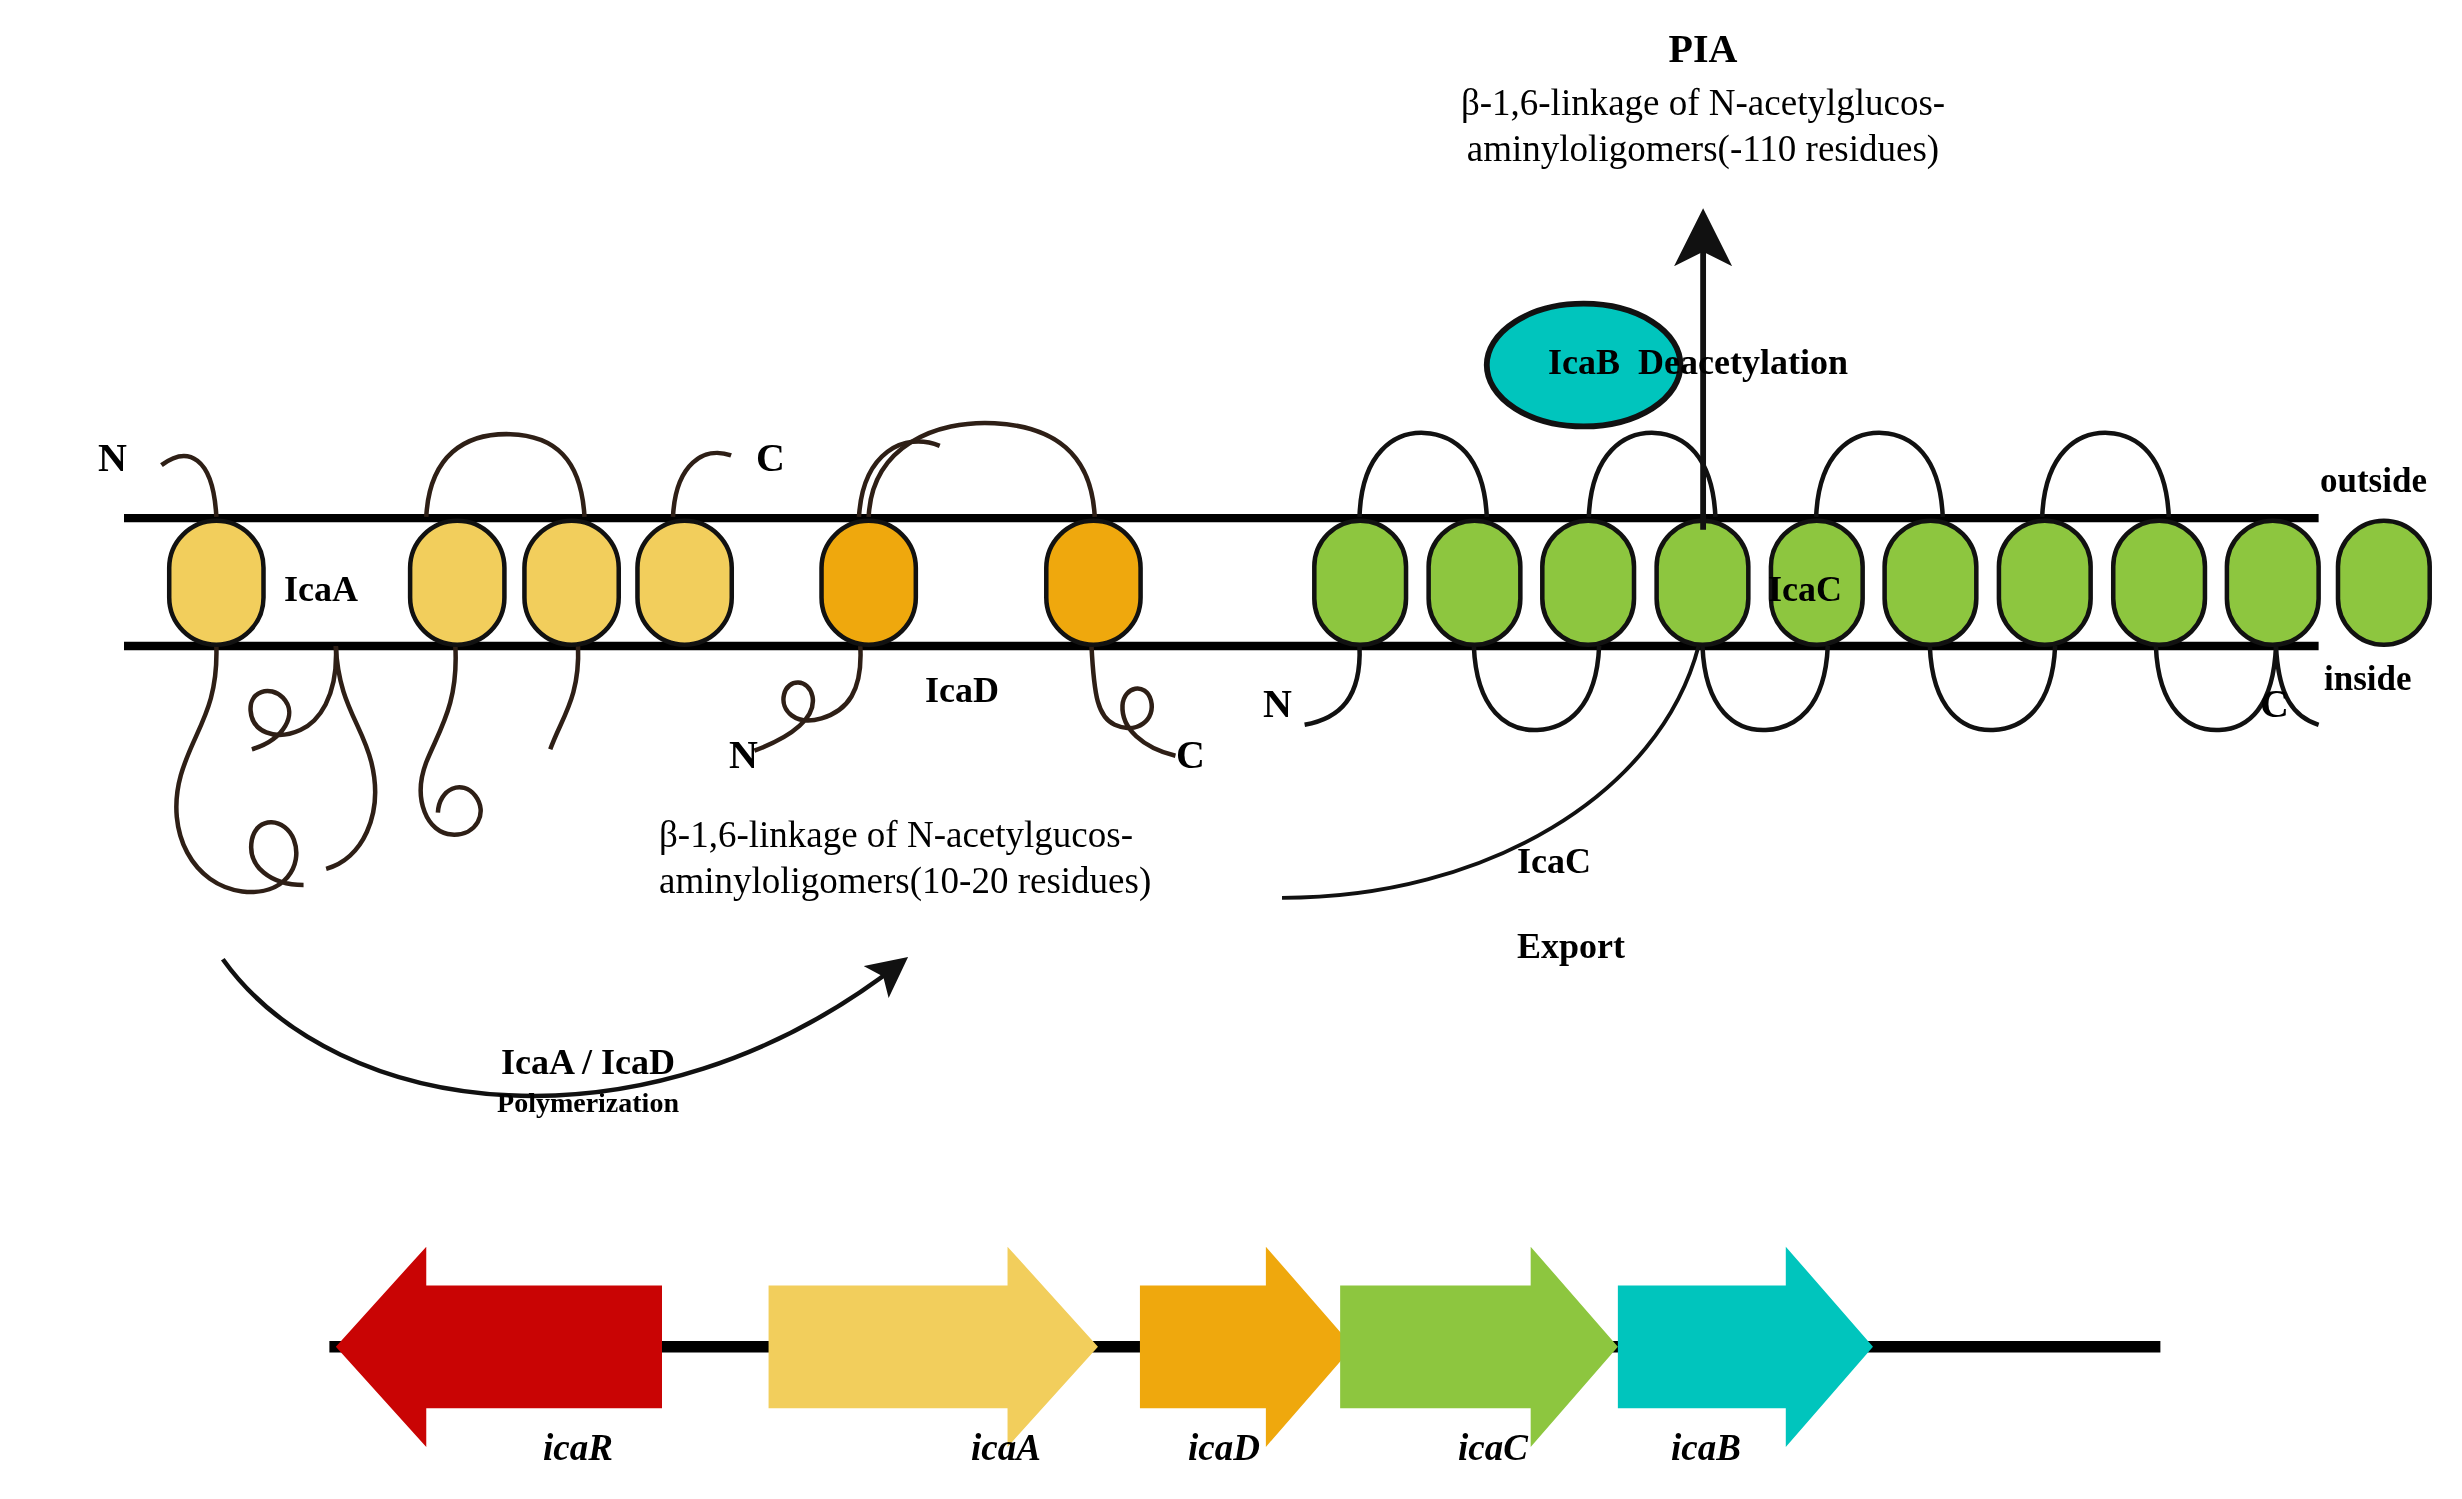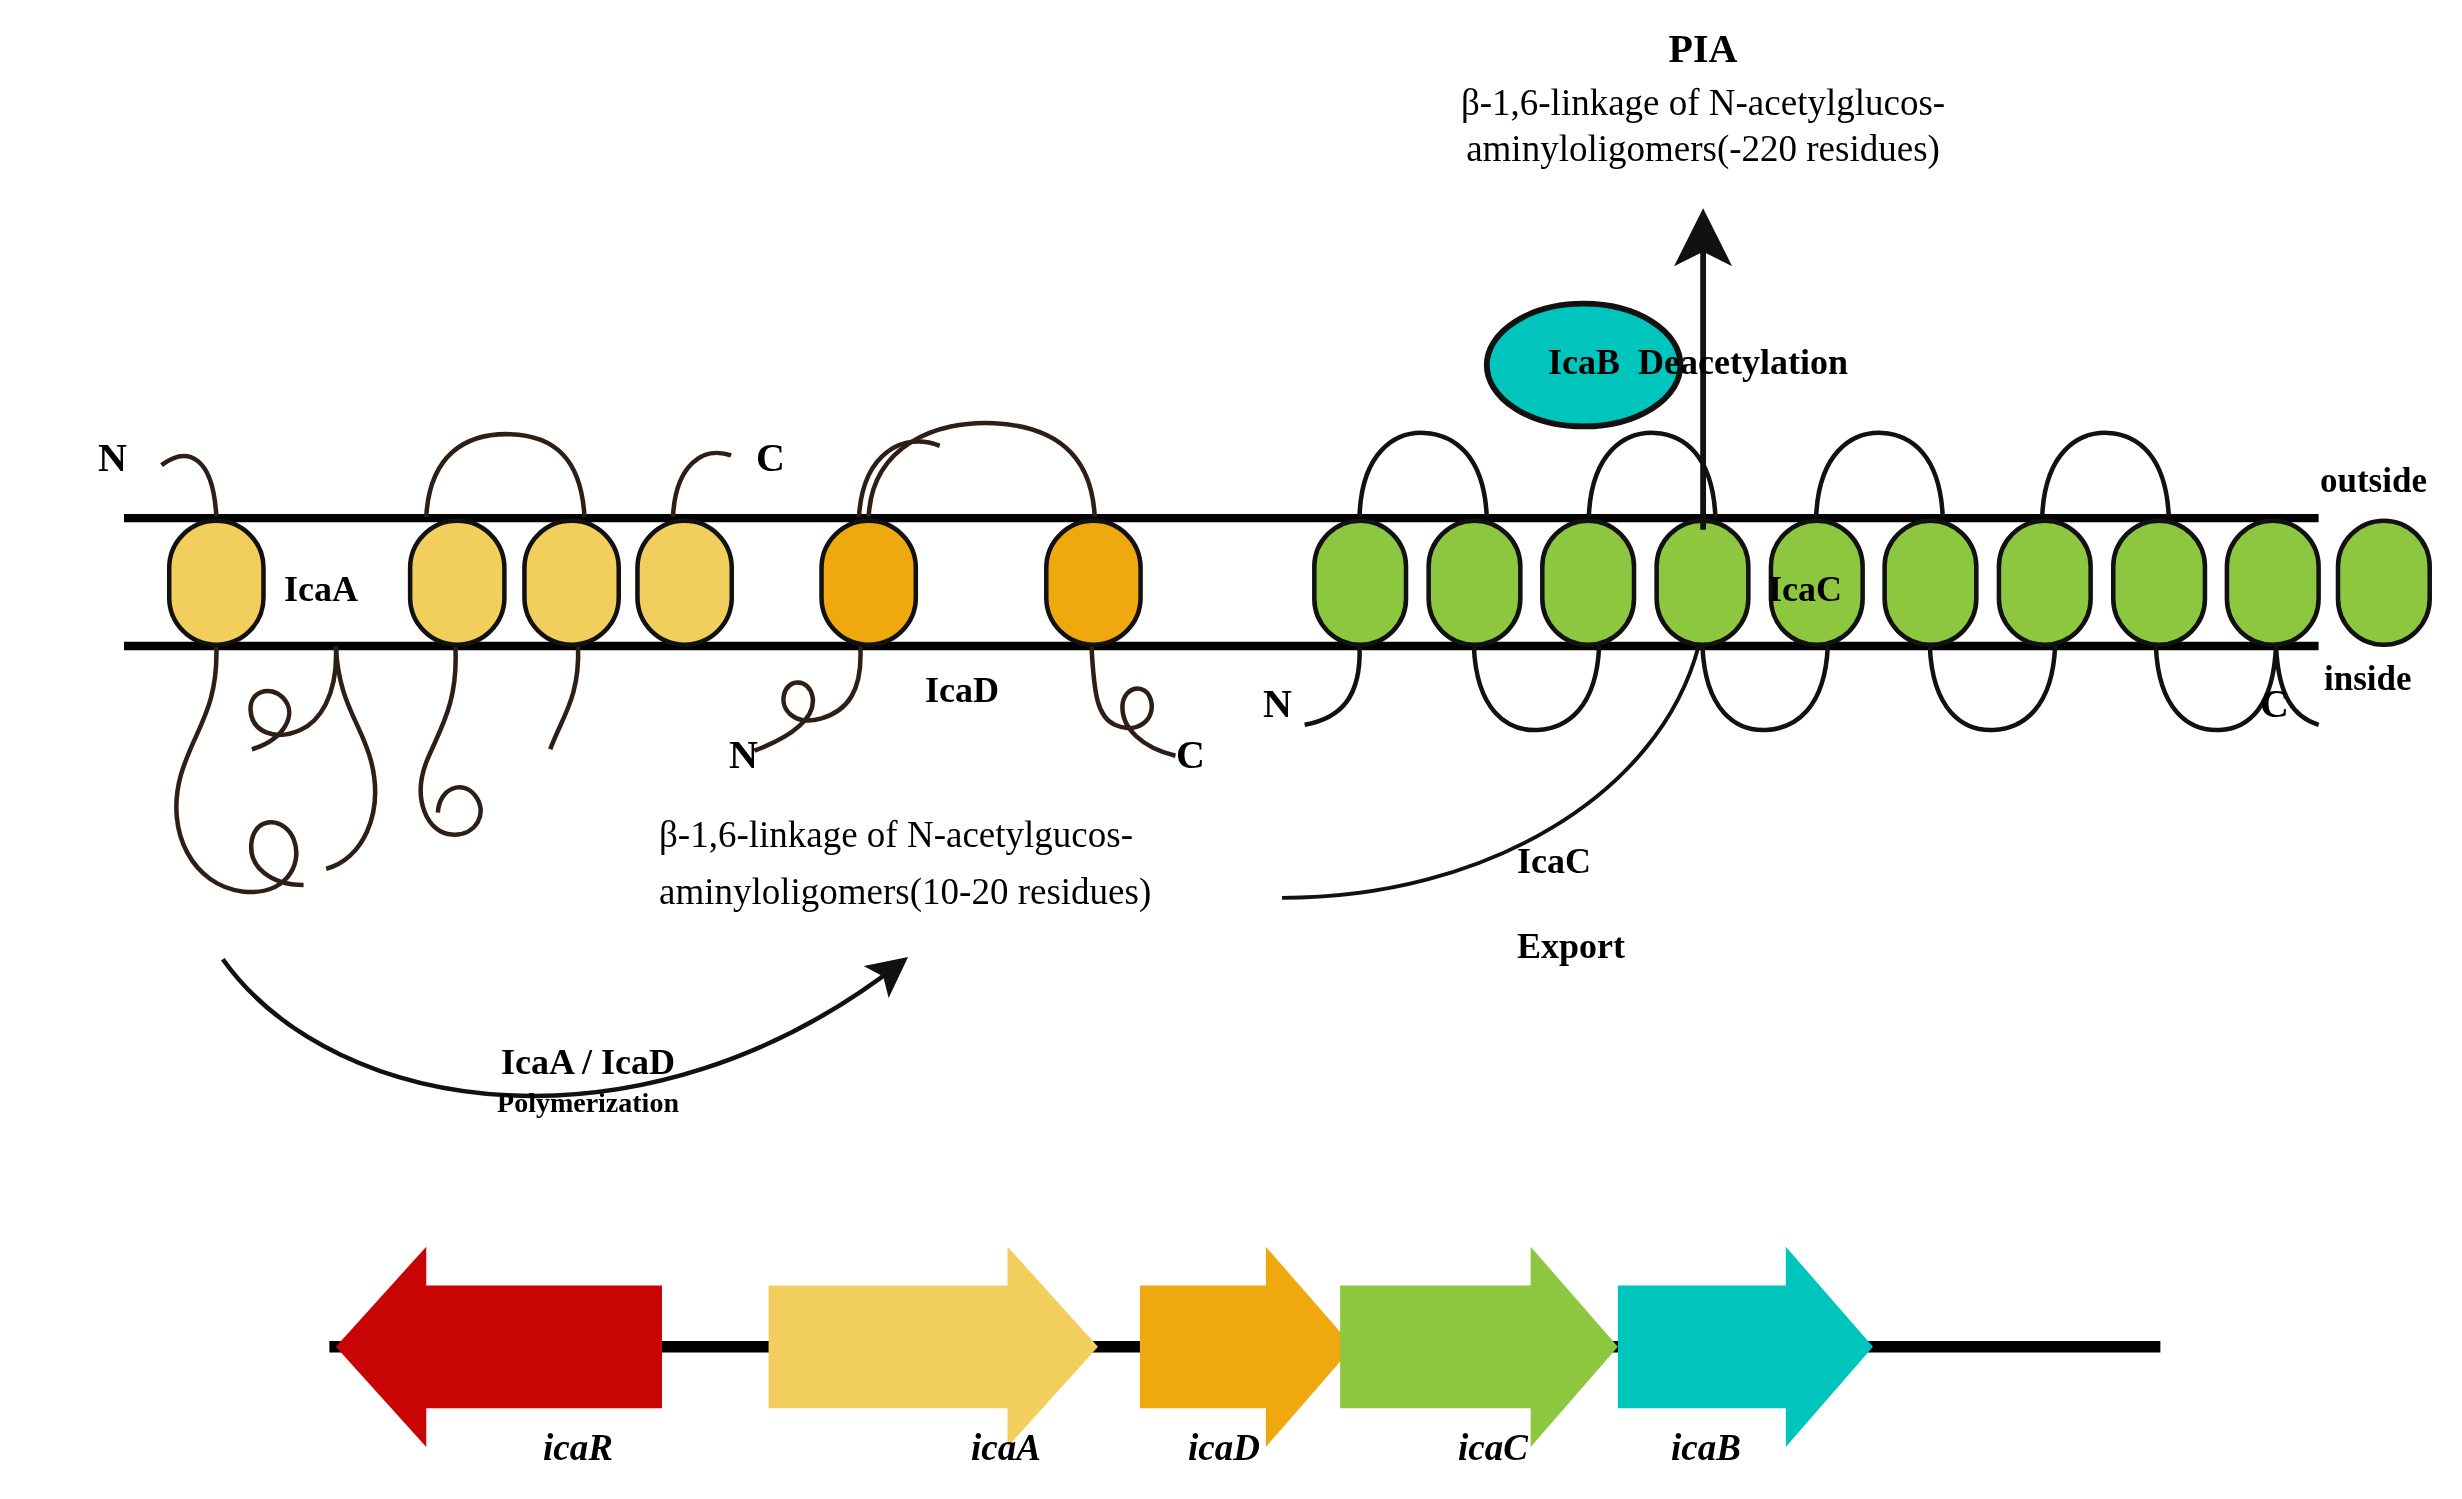--- a/index.html
+++ b/index.html
@@ -114,21 +114,21 @@
     <path d="M2075,1990 L2370,1990 L2370,1930 L2505,2085 L2370,2240 L2370,2180 L2075,2180 Z" fill="#8DC63F"></path>
   </g>
   <g>
     <path d="M2505,1990 L2765,1990 L2765,1930 L2900,2085 L2765,2240 L2765,2180 L2505,2180 Z" fill="#00C5BD"></path>
   </g>
 </svg>
 
 <div class="lbl bold ctr" style="left:1703px;top:24.5px;font-size:40px;">PIA</div>
 
 <div class="lbl ctr" style="left:1703px;top:81px;font-size:37px;">β-1,6-linkage of N-acetylglucos-</div>
-<div class="lbl ctr" style="left:1703px;top:127px;font-size:37px;">aminyloligomers(-220 residues)</div>
+<div class="lbl ctr" style="left:1703px;top:127px;font-size:37px;">aminyloligomers(-110 residues)</div>
 
 <div class="lbl bold ctr" style="left:1584px;top:341px;font-size:36px;">IcaB</div>
 
 <div class="lbl bold" style="left:1638px;top:341px;font-size:36px;">Deacetylation</div>
 
 <div class="lbl bold" style="left:2320px;top:460px;font-size:35px;">outside</div>
 <div class="lbl bold" style="left:2324px;top:658px;font-size:35px;">inside</div>
 
 <div class="lbl bold ctr" style="left:321px;top:568px;font-size:36px;">IcaA</div>
 <div class="lbl bold ctr" style="left:962px;top:669px;font-size:36px;">IcaD</div>
@@ -136,21 +136,21 @@
 
 <div class="lbl bold" style="left:98px;top:434px;font-size:40px;">N</div>
 <div class="lbl bold" style="left:756px;top:434px;font-size:40px;">C</div>
 <div class="lbl bold" style="left:729px;top:731px;font-size:40px;">N</div>
 <div class="lbl bold" style="left:1176px;top:731px;font-size:40px;">C</div>
 <div class="lbl bold" style="left:1263px;top:680px;font-size:40px;">N</div>
 <div class="lbl bold" style="left:2260px;top:680px;font-size:40px;">C</div>
 
 
 <div class="lbl" style="left:659px;top:813px;font-size:37px;text-align:center;">β-1,6-linkage of N-acetylgucos-</div>
-<div class="lbl" style="left:659px;top:859px;font-size:37px;margin-top:11px;">aminyloligomers(10-20 residues)</div>
+<div class="lbl" style="left:659px;top:859px;font-size:37px;">aminyloligomers(10-20 residues)</div>
 
 <div class="lbl bold ctr" style="left:588px;top:1041px;font-size:36px;">IcaA / IcaD</div>
 <div class="lbl bold ctr" style="left:588px;top:1086px;font-size:28px;">Polymerization</div>
 
 <div class="lbl bold" style="left:1517px;top:840px;font-size:36px;">IcaC</div>
 <div class="lbl bold" style="left:1517px;top:885px;font-size:36px;margin-top:40px;">Export</div>
 
 <div class="lbl ital ctr" style="left:546px;top:1426px;font-size:37px;">icaR</div>
 <div class="lbl ital ctr" style="left:974px;top:1426px;font-size:37px;">icaA</div>
 <div class="lbl ital ctr" style="left:1192px;top:1426px;font-size:37px;">icaD</div>

